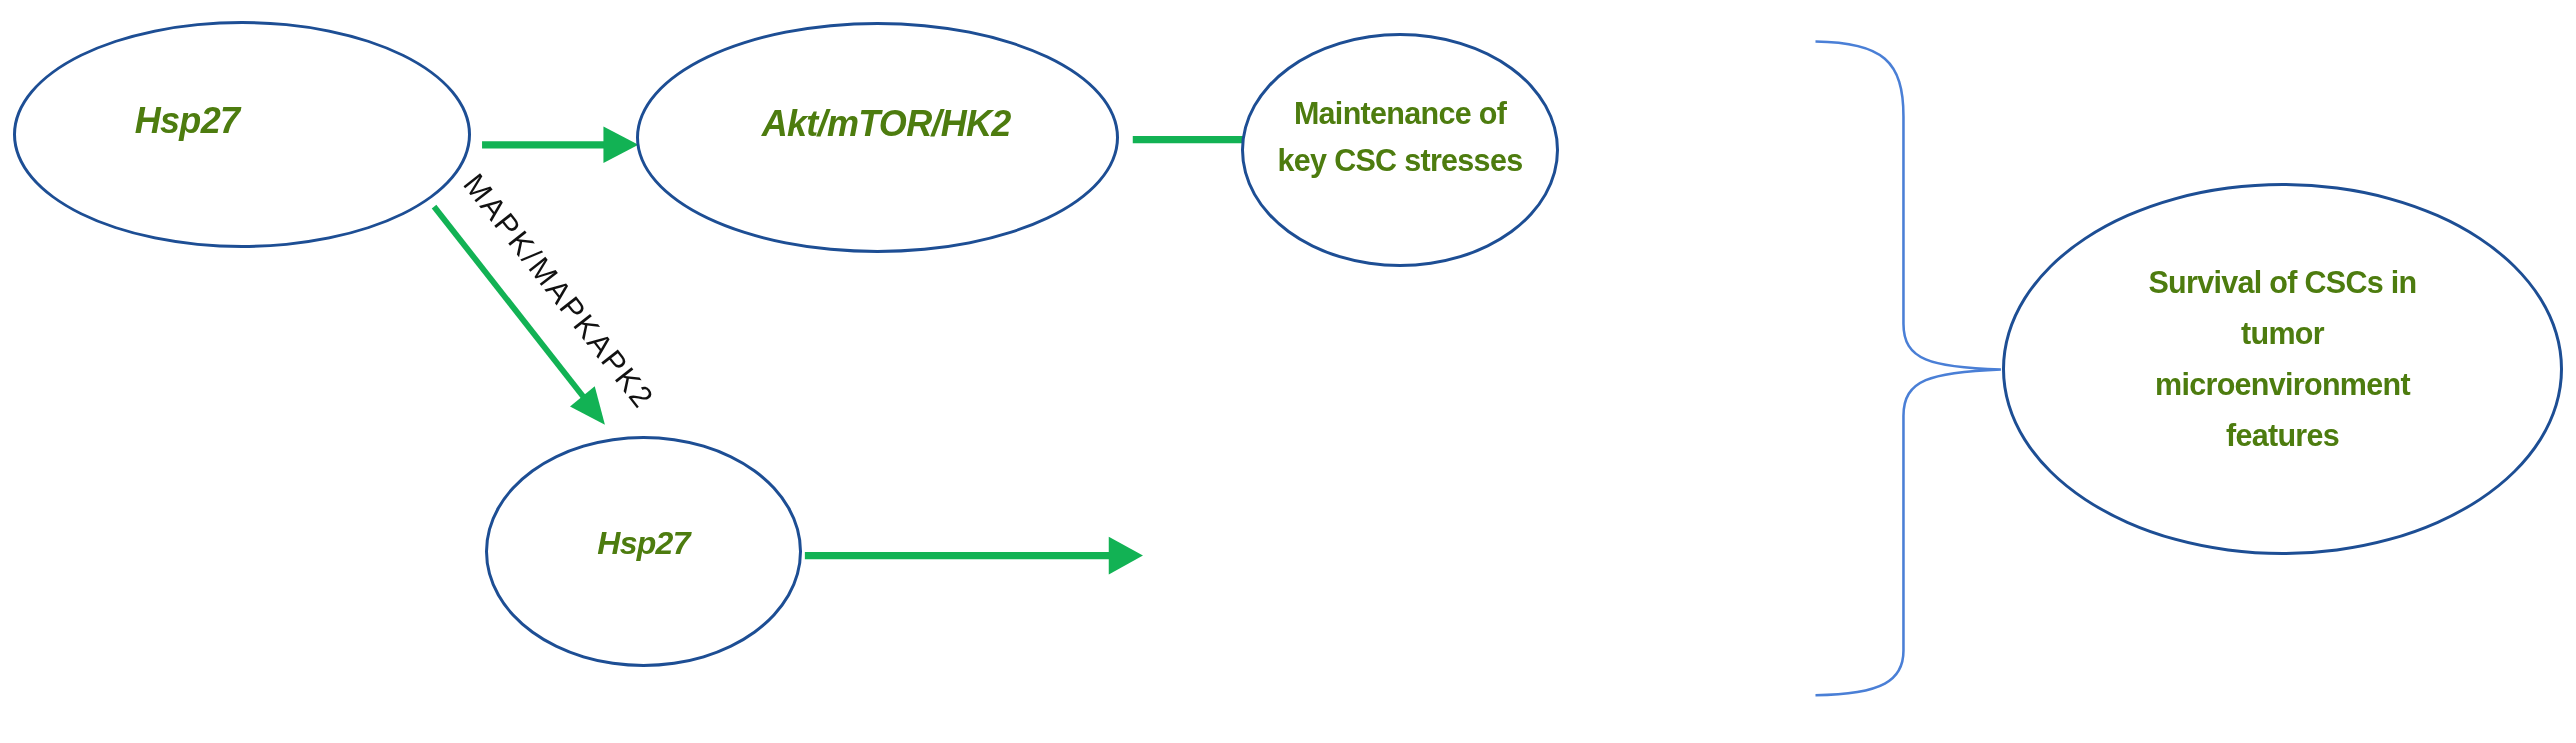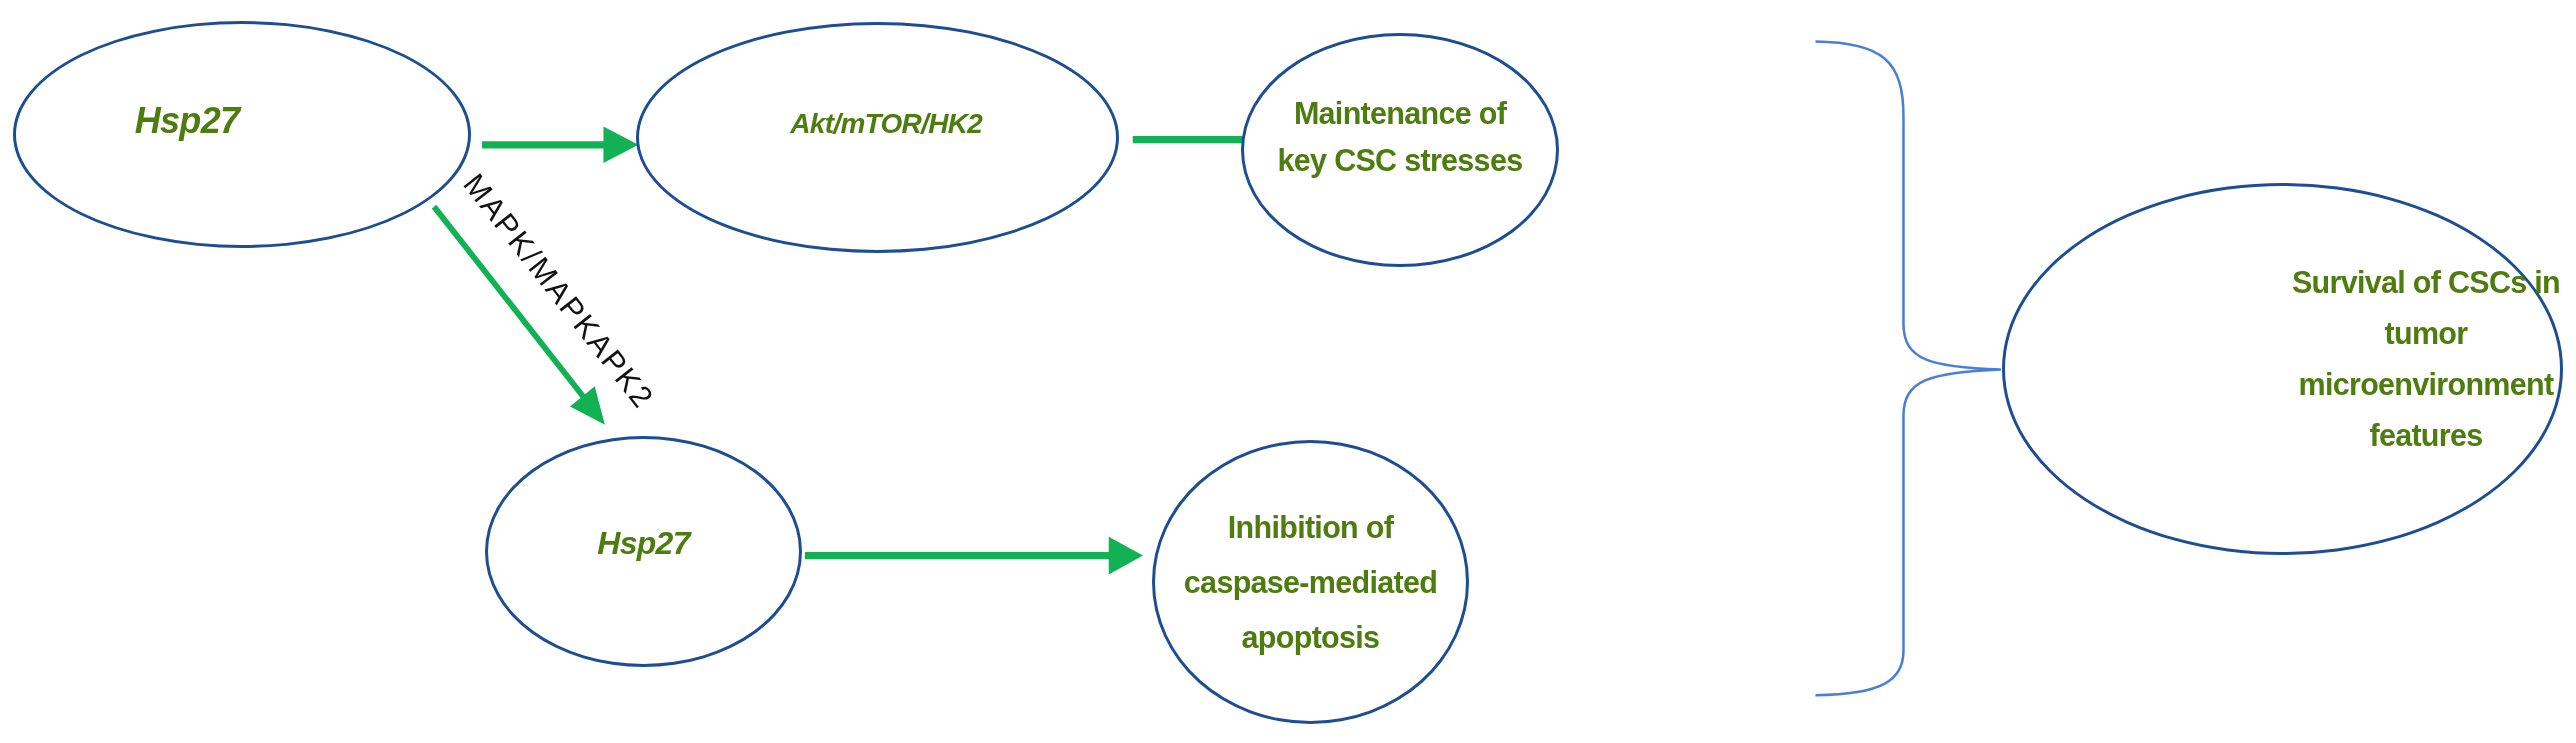--- a/index.html
+++ b/index.html
@@ -21,28 +21,28 @@
     color:#4d7c0f;
     font-weight:bold;
     box-sizing:border-box;
   }
   .node .txt{display:block;}
   .line{display:block;}
   .italic{font-style:italic;}
   
   #node-hsp27       {left:13px;  top:21px;  width:458px; height:227px; font-size:36px;}
   #node-hsp27 .txt  {transform:translate(-55px,-14.5px);}
-  #node-akt         {left:636px; top:22px;  width:483px; height:231px; font-size:28px;}
+  #node-akt         {left:636px; top:22px;  width:483px; height:231px; font-size:36px;}
   #node-akt .txt    {transform:translate(8.7px,-14px);}
   #node-maintenance {left:1241px;top:33px;  width:318px; height:234px; font-size:30.5px; line-height:47px;}
   #node-maintenance .txt{transform:translateY(-13px);}
   #node-phospho     {left:485px; top:436px; width:317px; height:231px; font-size:32px; line-height:51px;}
   #node-phospho .txt{transform:translateY(-8px);}
   #node-inhibition  {left:1152px;top:440px; width:317px; height:284px; font-size:30.5px; line-height:55px;}
-  #node-survival    {left:2002px;top:183px; width:561px; height:372px; font-size:30.5px; line-height:51px;justify-content:flex-end;}
+  #node-survival    {left:2002px;top:183px; width:561px; height:372px; font-size:30.5px; line-height:51px;}
   #node-survival .txt{transform:translateY(-10.2px);}
   .node{letter-spacing:-0.7px;}
   
   #mapk-label{
     position:absolute;
     left:484px;top:167px;
     transform:rotate(52deg);
     transform-origin:0 0;
     font-size:30.5px;
     font-weight:normal;
@@ -106,27 +106,20 @@
       <span class="line">key CSC stresses</span>
     </span>
   </div>
 
   <div class="node" id="node-phospho">
     <span class="txt">
       <span class="line italic">Hsp27</span>
     </span>
   </div>
 
-  <div class="node" id="node-inhibition">
-    <span class="txt">
-      <span class="line">Inhibition of</span>
-      <span class="line">caspase-mediated</span>
-      <span class="line">apoptosis</span>
-    </span>
-  </div>
 
   <div class="node" id="node-survival">
     <span class="txt">
       <span class="line">Survival of CSCs in</span>
       <span class="line">tumor</span>
       <span class="line">microenvironment</span>
       <span class="line">features</span>
     </span>
   </div>
 

